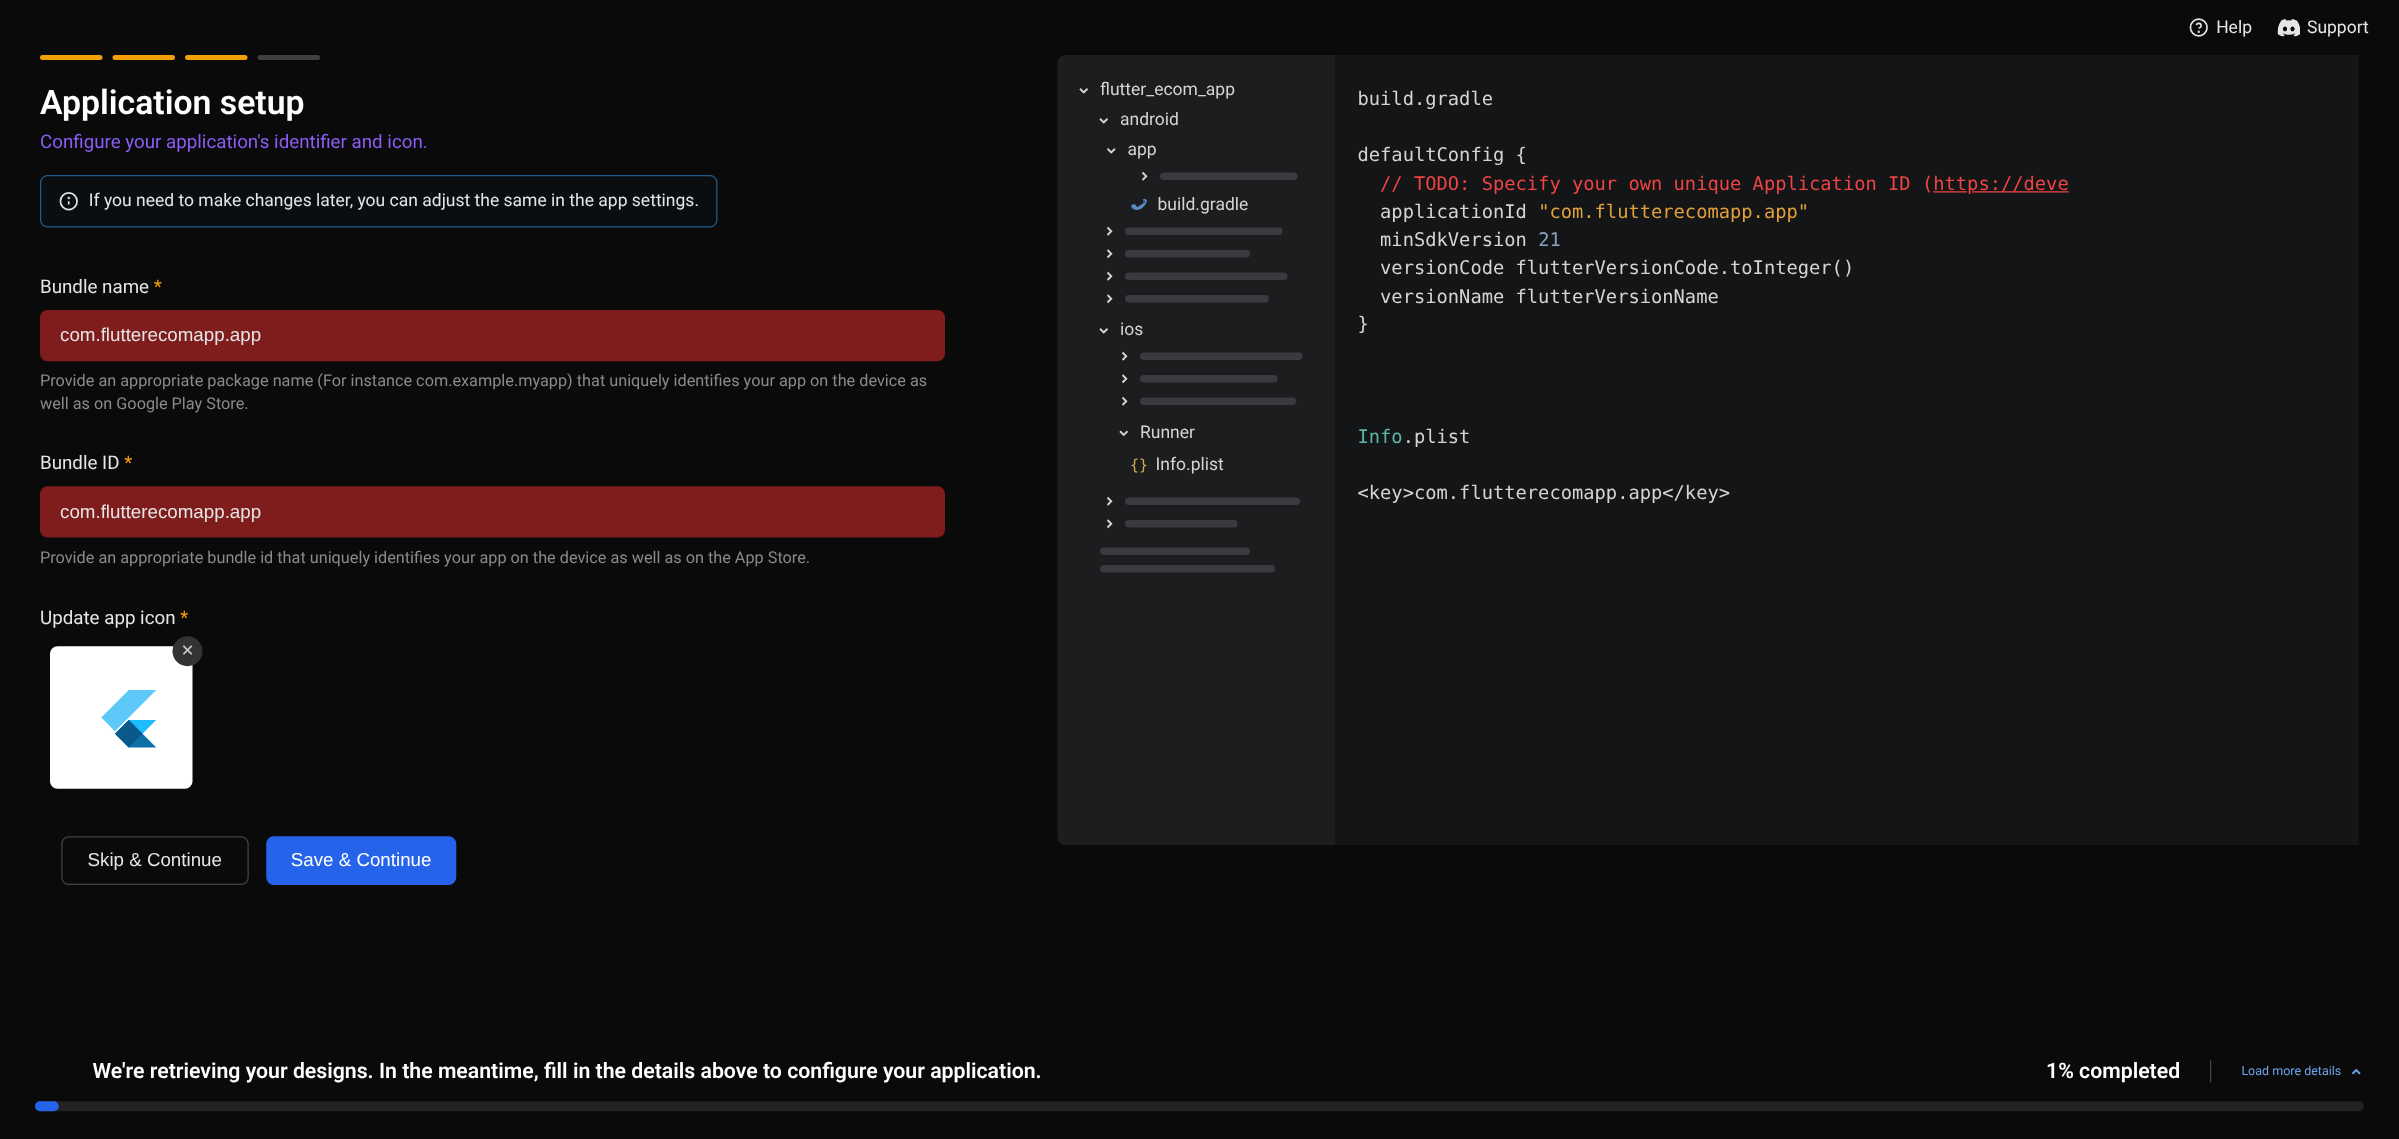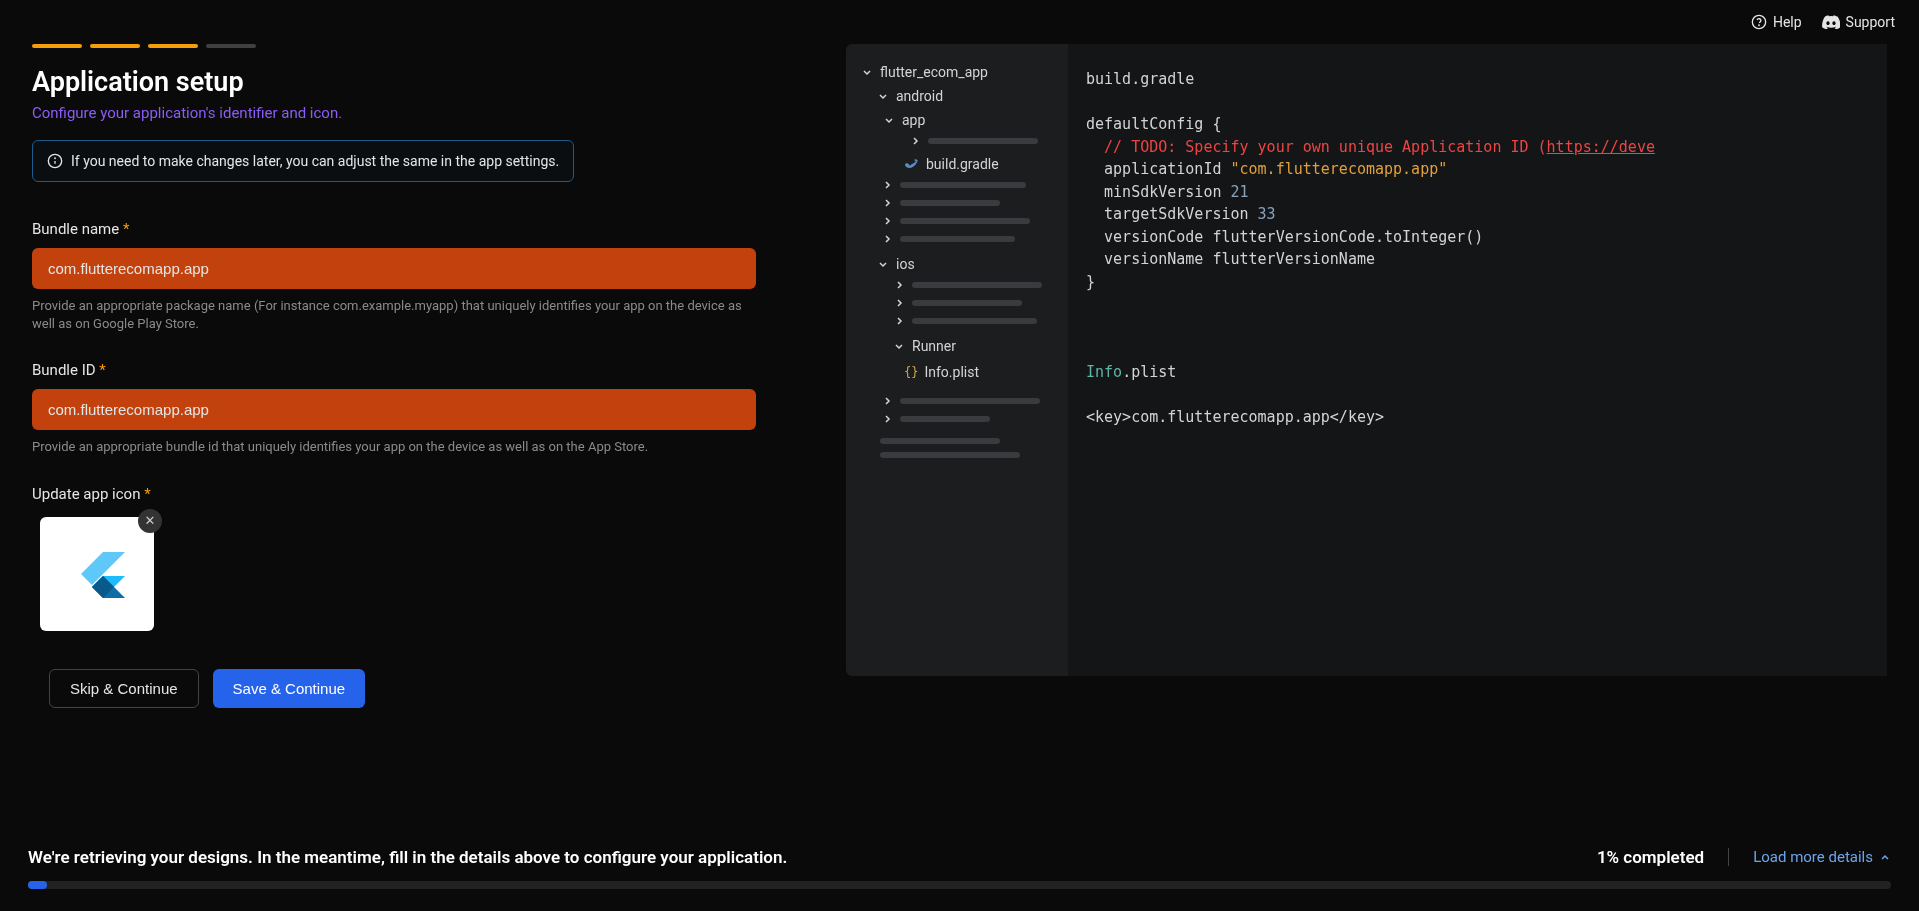--- a/index.html
+++ b/index.html
@@ -74,21 +74,21 @@
 .form-group { margin-bottom: 28px; }
 .form-label {
   font-size: 15px;
   color: #e5e5e5;
   margin-bottom: 10px;
   display: block;
 }
 .req { color: #f59e0b; }
 .input {
   width: 724px;
-  background: #c2410c;
+  background: #7f1d1d;
   border: none;
   border-radius: 6px;
   padding: 12px 16px;
   color: #e5e5e5;
   font-size: 15px;
 }
 .helper {
   font-size: 13px;
   color: #8a8a8a;
   margin-top: 8px;
@@ -197,20 +197,21 @@
   position: absolute;
   bottom: 0;
   left: 0;
   right: 0;
   padding: 18px 28px 22px 28px;
 }
 .footer-row {
   display: flex;
   align-items: flex-start;
   justify-content: space-between;
+  margin-left: 46px;
 }
 .footer-msg {
   font-size: 17px;
   font-weight: 600;
   color: #fff;
 }
 .footer-right {
   display: flex;
   align-items: center;
   gap: 24px;
@@ -220,21 +221,21 @@
   font-weight: 600;
   color: #fff;
 }
 .footer-sep {
   width: 1px;
   height: 18px;
   background: #444;
 }
 .footer-link {
   color: #6ba5ee;
-  font-size: 15px;
+  font-size: 10px;
   display: flex;
   align-items: center;
   gap: 6px;
   cursor: pointer;
 }
 .footer-progress {
   margin-top: 14px;
   height: 8px;
   background: #222;
   border-radius: 4px;
@@ -470,21 +471,20 @@
         </div>
     </div>
 
     <div class="code-panel">
       <div class="code-line">build.gradle</div>
       <div class="code-line">&nbsp;</div>
       <div class="code-line">defaultConfig {</div>
       <div class="code-line">&nbsp;&nbsp;<span class="c-comment">// TODO: Specify your own unique Application ID (</span><span class="c-comment c-link">https://deve</span></div>
       <div class="code-line">&nbsp;&nbsp;<span class="c-key">applicationId</span> <span class="c-string">"com.flutterecomapp.app"</span></div>
       <div class="code-line">&nbsp;&nbsp;<span class="c-key">minSdkVersion</span> <span class="c-num">21</span></div>
-      <div class="code-line">&nbsp;&nbsp;<span class="c-key">targetSdkVersion</span> <span class="c-num">33</span></div>
       <div class="code-line">&nbsp;&nbsp;<span class="c-key">versionCode</span> <span>flutterVersionCode.toInteger()</span></div>
       <div class="code-line">&nbsp;&nbsp;<span class="c-key">versionName</span> <span>flutterVersionName</span></div>
       <div class="code-line">}</div>
       <div class="code-line">&nbsp;</div>
       <div class="code-line">&nbsp;</div>
       <div class="code-line">&nbsp;</div>
       <div class="code-line"><span class="c-teal">Info</span><span>.plist</span></div>
       <div class="code-line">&nbsp;</div>
       <div class="code-line">&lt;key&gt;com.flutterecomapp.app&lt;/key&gt;</div>
     </div>

